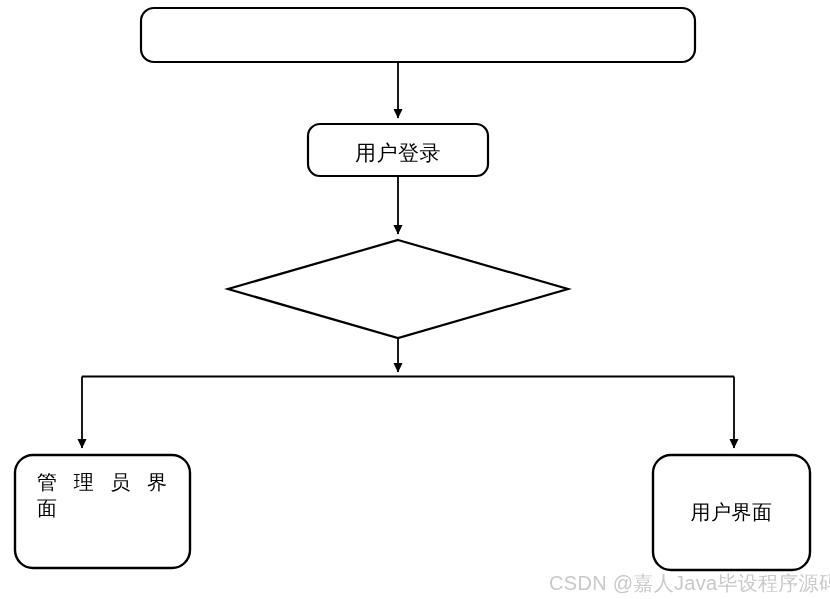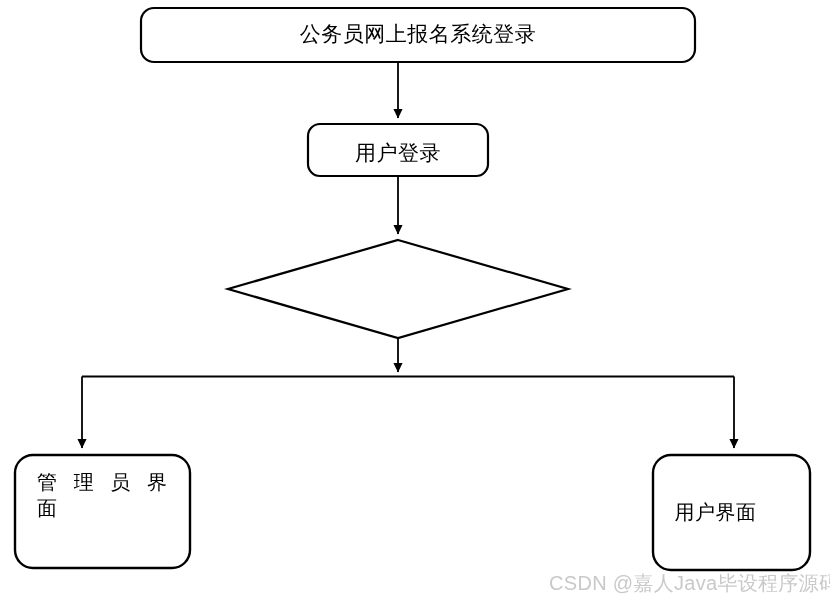--- a/index.html
+++ b/index.html
@@ -85,21 +85,21 @@
     text-align: justify;
     text-align-last: justify;
     font-family: Liberation Serif, serif;
   }
   #label-admin .wrap .line2 {
     display: block;
     text-align: left;
     text-align-last: left;
   }
   #label-user {
-    left: 637px;
+    left: 653px;
     top: 455px;
     width: 157px;
     height: 115px;
     font-size: 20px;
     letter-spacing: 0.5px;
   }
   #watermark {
     position: absolute;
     left: 549px;
     top: 570px;
@@ -139,21 +139,20 @@
 
     <line x1="82" y1="376.5" x2="82" y2="448" stroke="#000000" stroke-width="1.8" marker-end="url(#arrow)"></line>
 
     <line x1="734" y1="376.5" x2="734" y2="448" stroke="#000000" stroke-width="1.8" marker-end="url(#arrow)"></line>
 
     <rect x="15" y="455" width="175" height="113" rx="18" ry="18" fill="#ffffff" stroke="#000000" stroke-width="2.4"></rect>
 
     <rect x="653" y="455" width="157" height="115" rx="18" ry="18" fill="#ffffff" stroke="#000000" stroke-width="2.4"></rect>
   </svg>
 
-  <div class="node-label label-center" id="label-start">公务员网上报名系统登录</div>
 
   <div class="node-label label-center" id="label-login">用户登录</div>
 
 
   <div class="node-label label-left" id="label-admin">
     <span class="wrap">
       <span class="line1">管理员界</span>
       <span class="line2">面</span>
     </span>
   </div>

